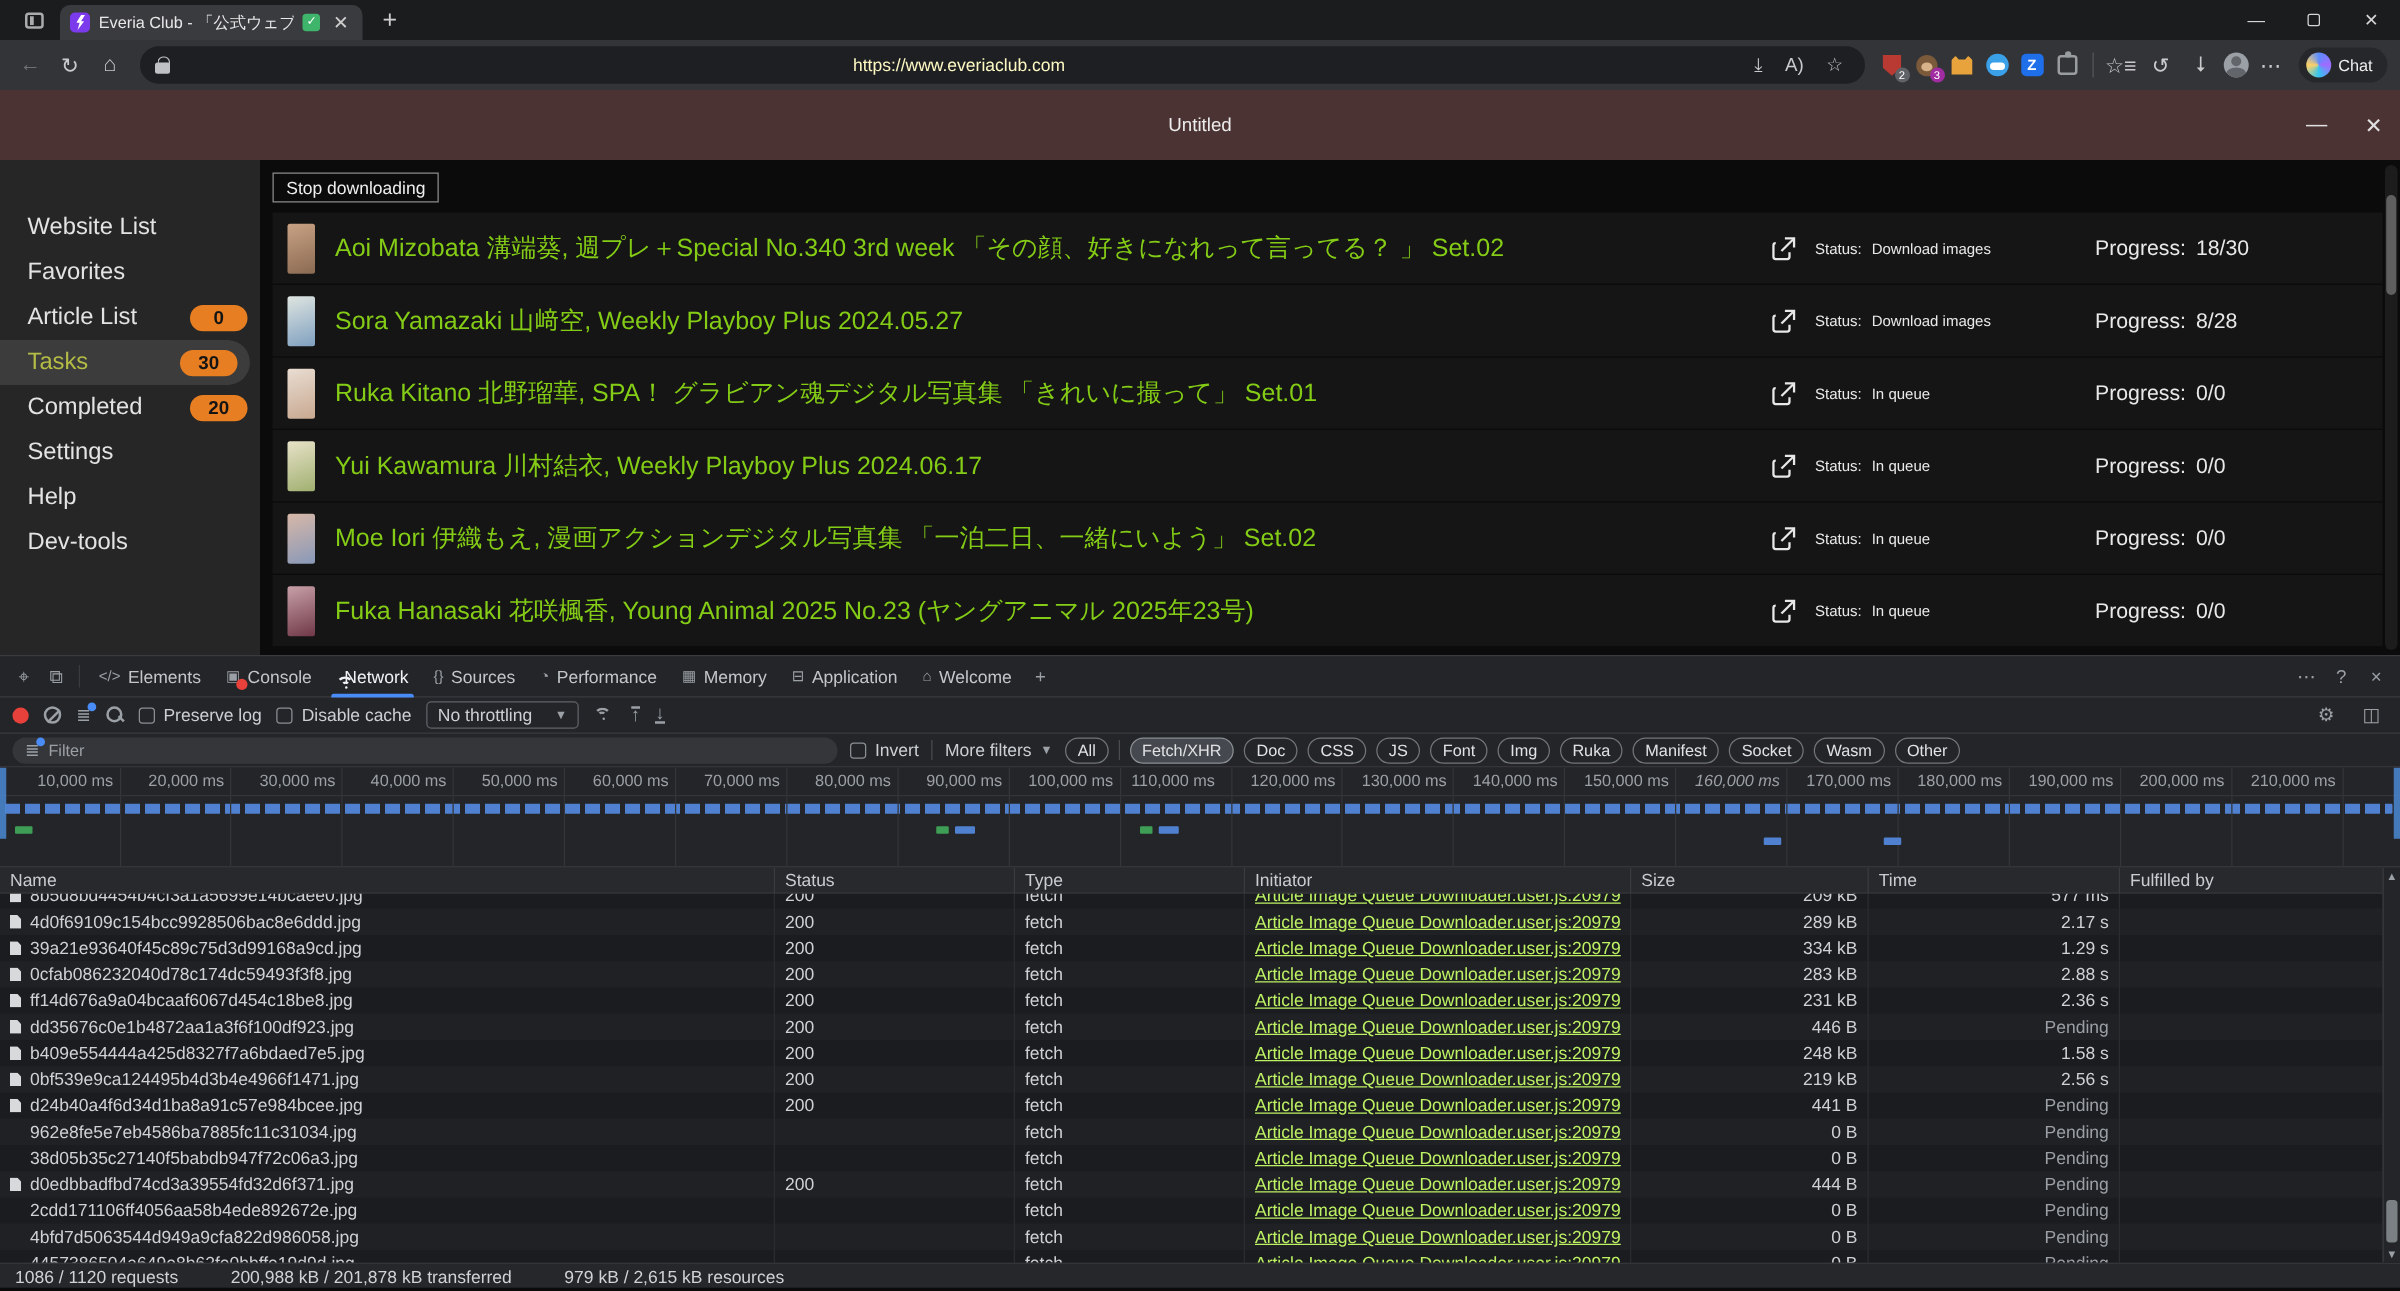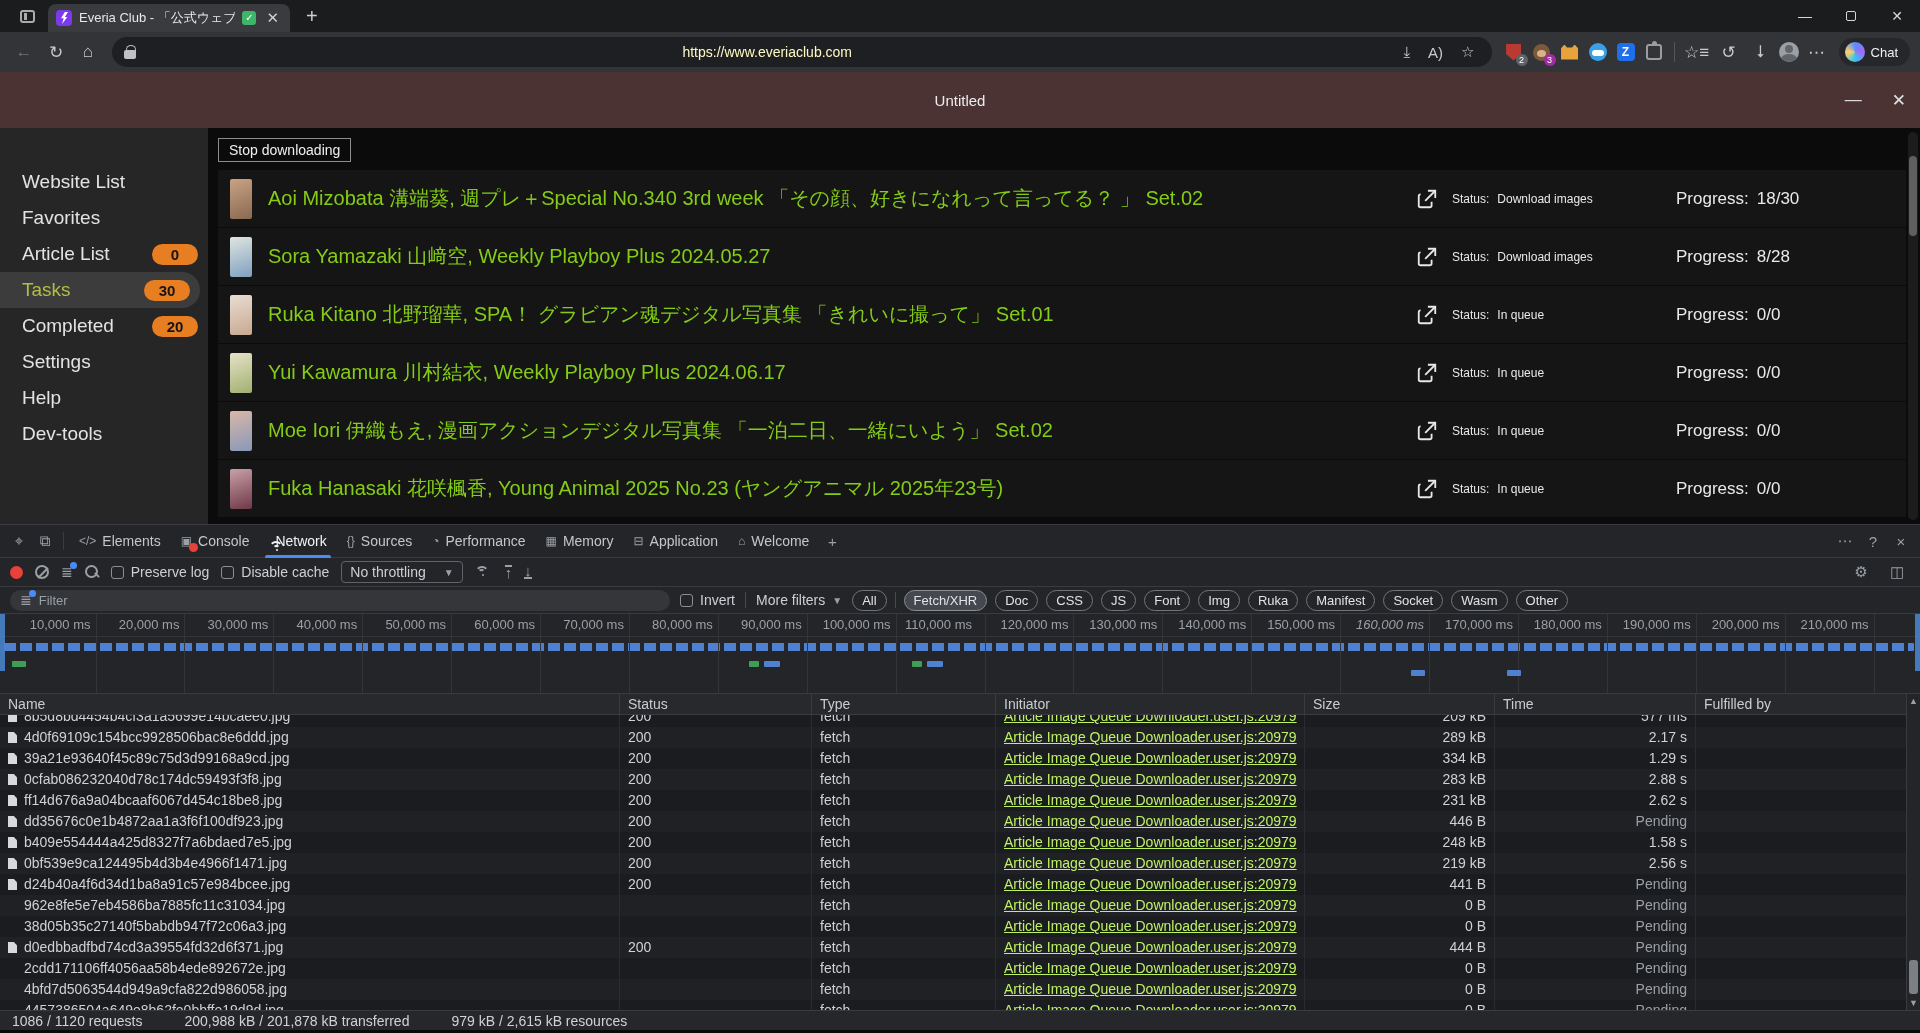--- a/index.html
+++ b/index.html
@@ -547,21 +547,21 @@
             <div class="ncell r">283 kB</div>
             <div class="ncell r">2.88 s</div>
             <div class="ncell"></div>
           </div>
           <div class="ngrid nrow">
             <div class="ncell name"><span class="doc-ic"></span>ff14d676a9a04bcaaf6067d454c18be8.jpg</div>
             <div class="ncell">200</div>
             <div class="ncell">fetch</div>
             <div class="ncell"><a>Article Image Queue Downloader.user.js:20979</a></div>
             <div class="ncell r">231 kB</div>
-            <div class="ncell r">2.62 s</div>
+            <div class="ncell r">2.36 s</div>
             <div class="ncell"></div>
           </div>
           <div class="ngrid nrow">
             <div class="ncell name"><span class="doc-ic"></span>dd35676c0e1b4872aa1a3f6f100df923.jpg</div>
             <div class="ncell">200</div>
             <div class="ncell">fetch</div>
             <div class="ncell"><a>Article Image Queue Downloader.user.js:20979</a></div>
             <div class="ncell r">446 B</div>
             <div class="ncell r pending">Pending</div>
             <div class="ncell"></div>

